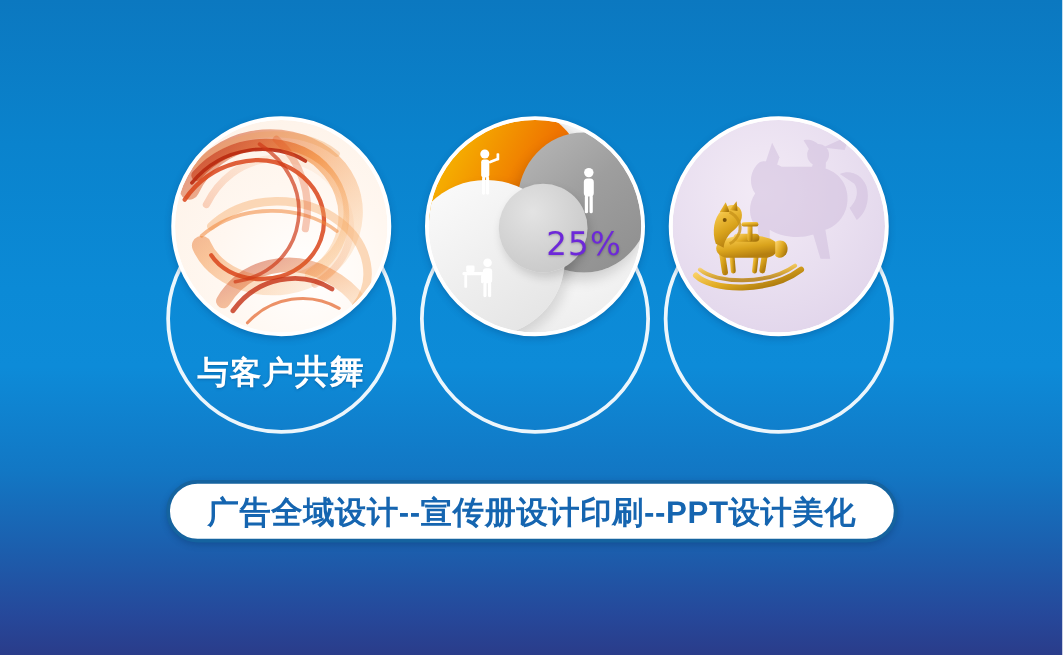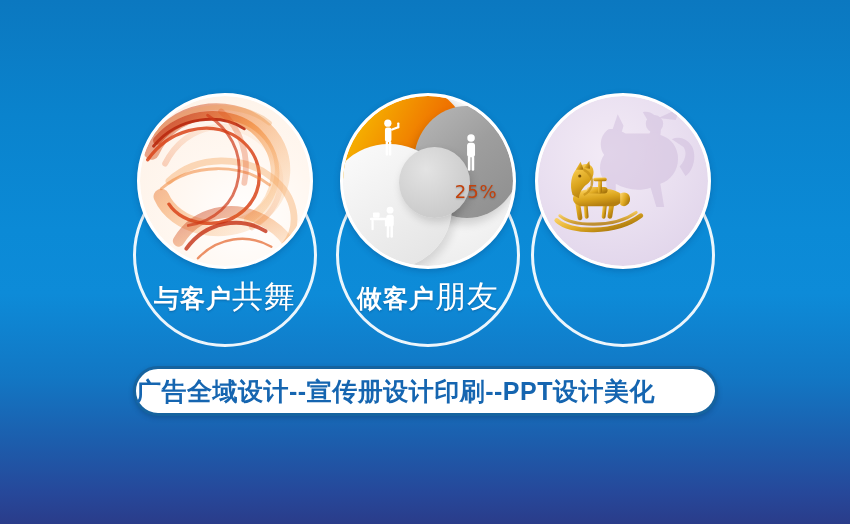--- a/index.html
+++ b/index.html
@@ -41,21 +41,21 @@
   }
   .photo-inner{position:absolute;inset:0;border-radius:50%;overflow:hidden;}
   .label{
     position:absolute;left:0;top:196px;width:200px;
     text-align:center;color:#ffffff;
     font-size:25px;line-height:32px;letter-spacing:1px;
     text-shadow:0 1px 2px rgba(0,40,90,.35);
     white-space:nowrap;
   }
   .label .lt{font-weight:600;text-align:right;}
-  .label .hv{font-weight:400;font-size:31px;}
+  .label .hv{font-weight:700;font-size:27px;}
 
   
   .smoke-bg{position:absolute;inset:0;background:
      radial-gradient(circle at 62% 72%, #ffffff 0%, #fff7f0 45%, #fdf1e6 100%);}
   .smoke svg{position:absolute;inset:0;width:100%;height:100%;}
 
   
   .info-bg{position:absolute;inset:0;background:
      radial-gradient(circle at 50% 30%, #ffffff 0%, #f4f4f4 60%, #e9e9e9 100%);}
   .seg{position:absolute;border-radius:50%;}
@@ -74,40 +74,40 @@
     background:linear-gradient(145deg,#fdfdfd 0%,#eeeeee 55%,#e2e2e2 100%);
     box-shadow:4px 4px 9px rgba(0,0,0,.12);
   }
   .seg-center{
     left:33%;top:30%;width:42%;height:42%;
     background:radial-gradient(circle at 38% 32%,#e3e3e3 0%,#cfcfcf 60%,#c4c4c4 100%);
     box-shadow:2px 4px 8px rgba(0,0,0,.15);
   }
   .pct{
     position:absolute;right:9%;top:50%;
-    color:#c2410c;font-size:18px;font-weight:400;
+    color:#6d28d9;font-size:26px;font-weight:400;
     letter-spacing:1px;
     font-family:"DejaVu Sans",sans-serif;
     text-shadow:0 1px 2px rgba(0,0,0,.25);
   }
   .person{position:absolute;}
 
   
   .horse-bg{position:absolute;inset:0;background:
      radial-gradient(circle at 42% 34%, #f3ebf6 0%, #e9dff0 48%, #ddd0e8 100%);}
   .shadowfig{position:absolute;right:2%;top:4%;width:74%;height:78%;opacity:.5;}
   .horse{position:absolute;left:8%;bottom:14%;width:56%;height:52%;}
 
   
   .pill{
-    position:absolute;left:133px;top:366px;
+    position:absolute;left:133px;top:384px;
     width:585px;height:50px;box-sizing:border-box;
     background:#ffffff;border:3px solid #15639f;
     border-radius:26px;
-    display:flex;align-items:center;justify-content:flex-start;
+    display:flex;align-items:center;justify-content:center;
     box-shadow:0 2px 5px rgba(0,30,70,.25);
   }
   .pill span{
     color:#1565b0;font-size:25px;font-weight:700;
     letter-spacing:.5px;white-space:nowrap;
   }
 </style>
 </head>
 <body>
 
@@ -194,23 +194,20 @@
             <rect x="26.5" y="28" width="3.4" height="16" rx="1.6"></rect>
             <rect x="31.5" y="28" width="3.4" height="16" rx="1.6"></rect>
             <rect x="4" y="17" width="26" height="3.4" rx="1.4"></rect>
             <rect x="6" y="20" width="3" height="14" rx="1.3"></rect>
             <rect x="24" y="20" width="3" height="9" rx="1.3"></rect>
             <rect x="8" y="10" width="9" height="7" rx="1.4"></rect>
           </g>
         </svg>
       </div>
     </div>
-    <div class="label">
-      <span class="lt">做客户</span><span class="hv">朋友</span>
-    </div>
   </div>
 
   <div class="feature" style="left:523px;top:85px;">
     <div class="ring"></div>
     <div class="photo">
       <div class="photo-inner">
         <div class="horse-bg"></div>
 
         <svg class="shadowfig" viewBox="0 0 130 130">
           <g fill="#c9b4d8" opacity=".85">

